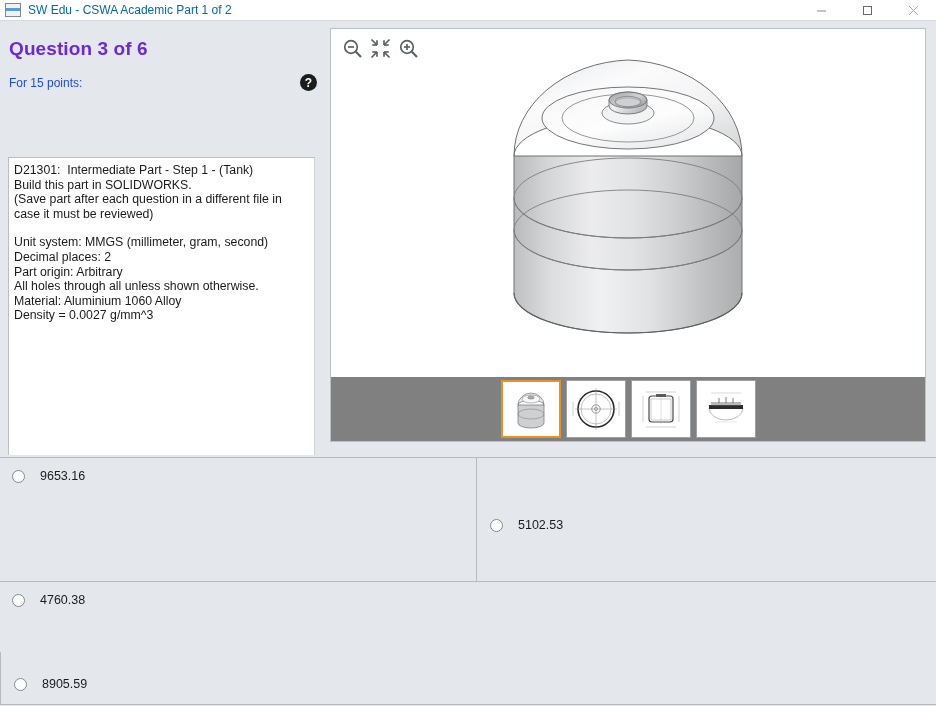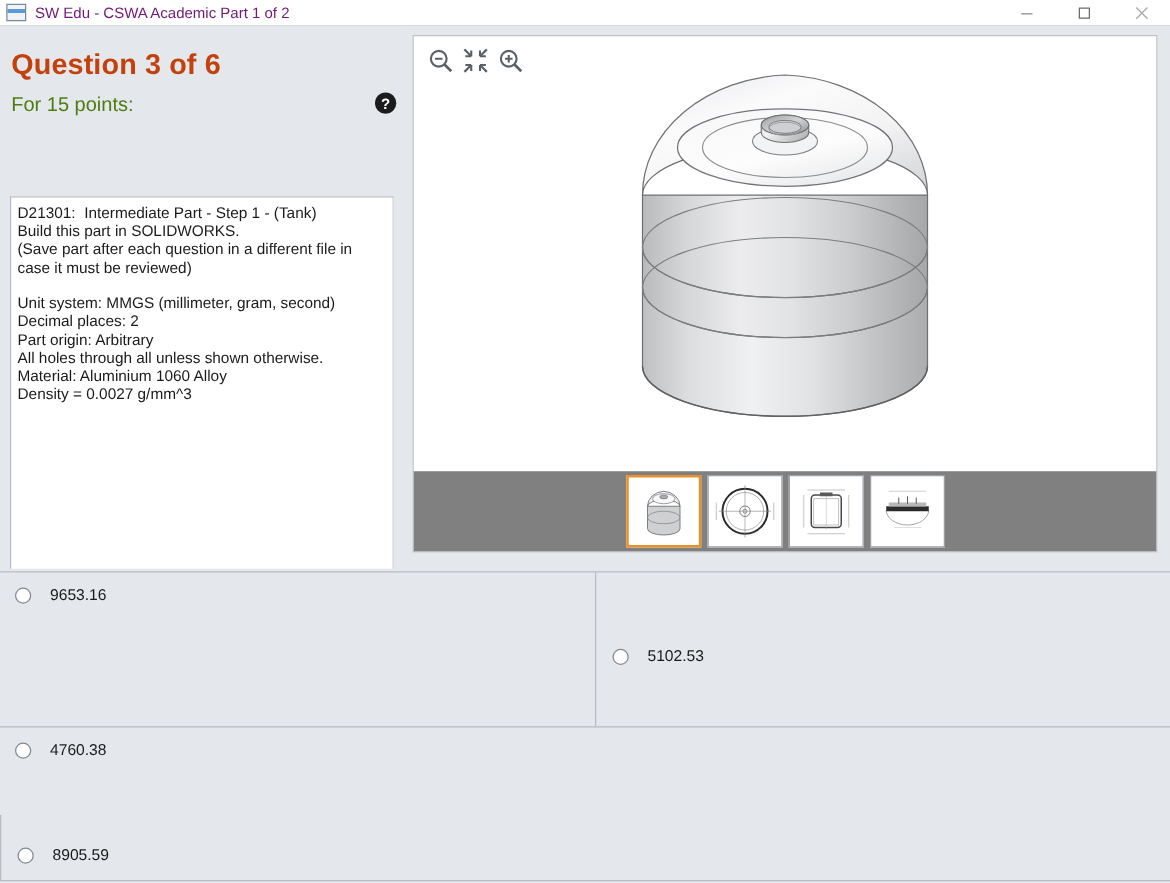--- a/index.html
+++ b/index.html
@@ -25,21 +25,21 @@
     display: flex; align-items: center;
   }
   .title-icon {
     width: 16px; height: 14px;
     margin-left: 5px; margin-right: 7px;
     border: 1px solid #7a8a99;
     background: linear-gradient(#f0f4f8 0 30%, #5b9bd5 30% 55%, #eef2f6 55% 100%);
     flex: 0 0 auto;
   }
   .title-text {
-    font-size: 12px; color: #701a75;
+    font-size: 12px; color: #0369a1;
     white-space: nowrap;
   }
   .winbtns {
     position: absolute; right: 0; top: 0;
     height: 21px; display: flex;
   }
   .winbtn {
     width: 46px; height: 21px;
     display: flex; align-items: center; justify-content: center;
     color: #6a6a6a;
@@ -47,26 +47,26 @@
   .winbtn svg { display: block; }
 
   
   .qpanel {
     position: absolute; left: 0; top: 21px;
     width: 322px; height: 434px;
     background: #e4e8ec;
   }
   .qtitle {
     position: absolute; left: 9px; top: 17px;
-    font-size: 23px; font-weight: bold; color: #c2410c;
+    font-size: 19px; font-weight: bold; color: #6d28d9;
     letter-spacing: 0.1px;
   }
   .qpoints {
     position: absolute; left: 9px; top: 55px;
-    font-size: 16px; color: #4d7c0f;
+    font-size: 12px; color: #1d4ed8;
   }
   .help-icon {
     position: absolute; left: 300px; top: 53px;
     width: 17px; height: 17px; border-radius: 50%;
     background: #1c1c1c; color: #ffffff;
     font-size: 12px; font-weight: bold;
     display: flex; align-items: center; justify-content: center;
     line-height: 1;
   }
   .qtextbox {

